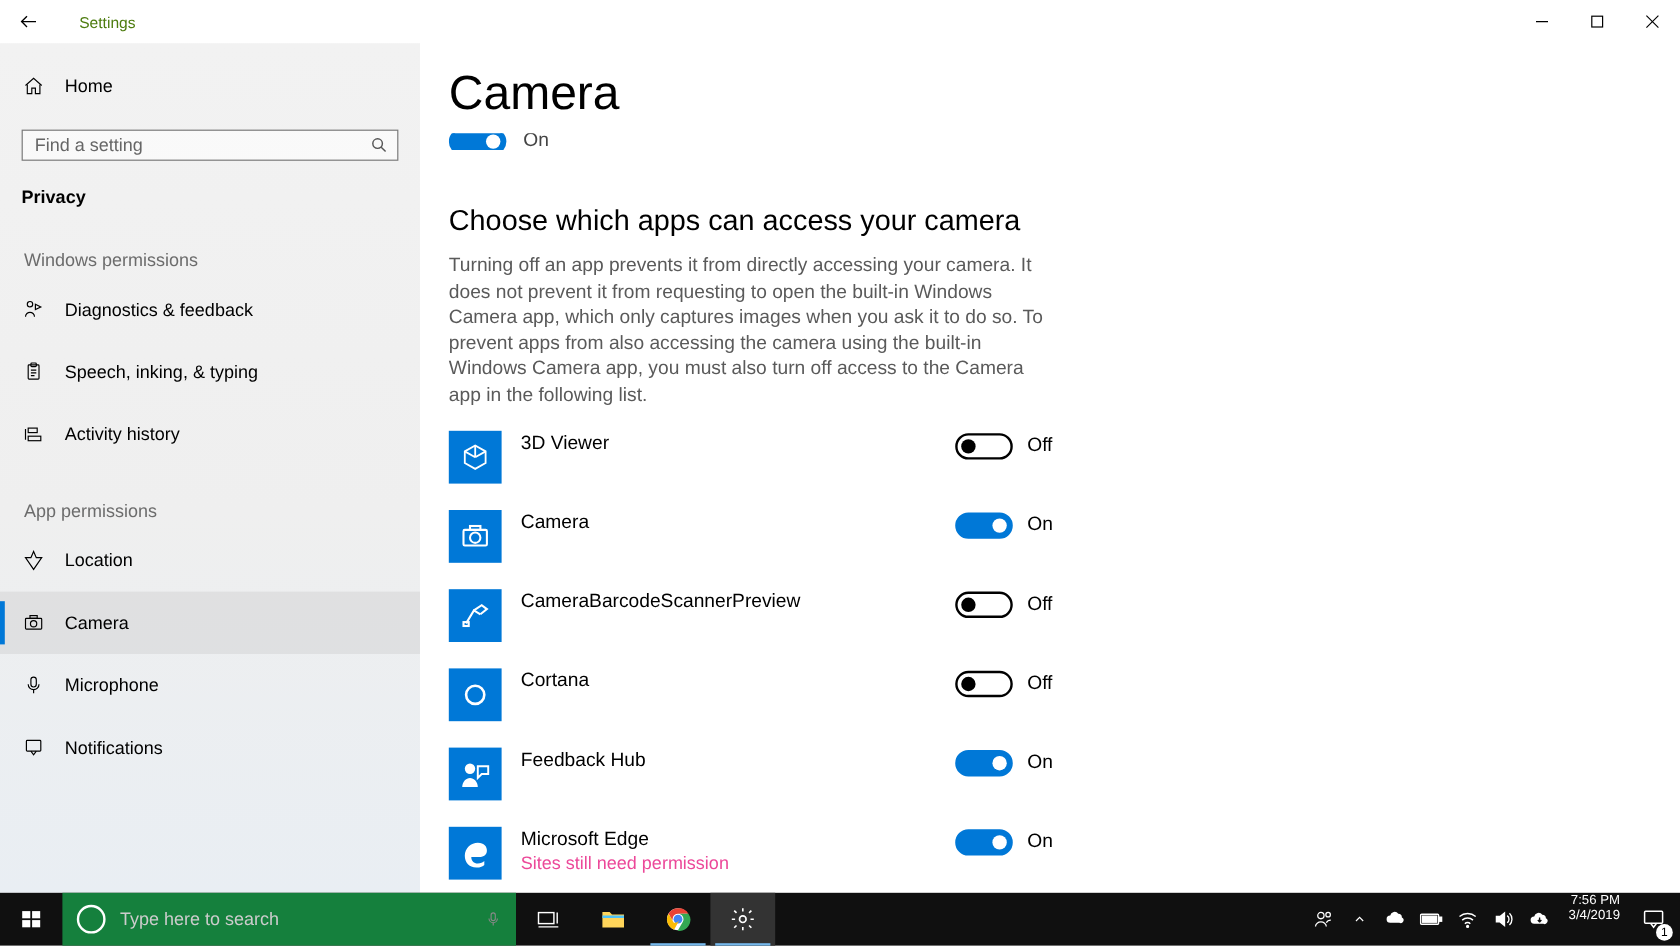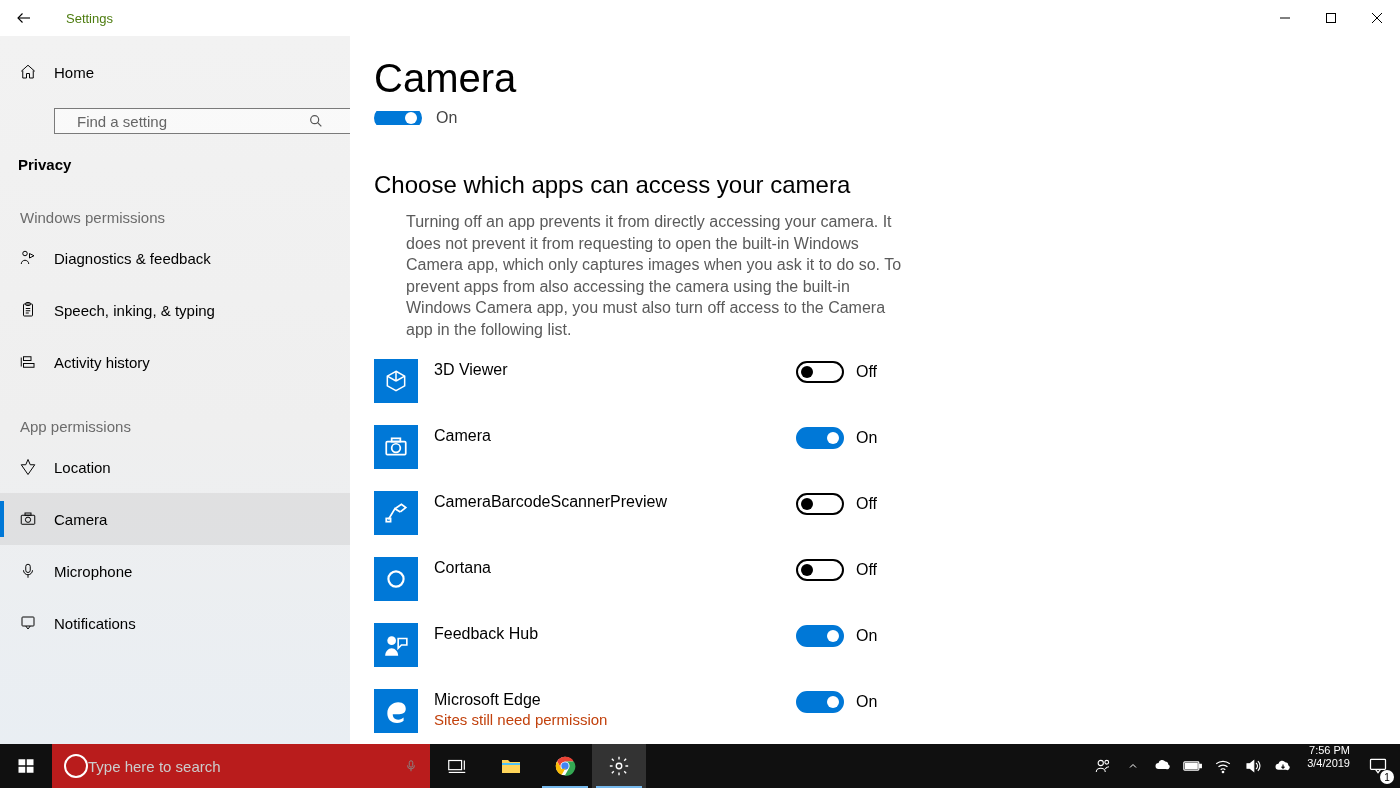--- a/index.html
+++ b/index.html
@@ -9,52 +9,52 @@
 .titlebar { position: absolute; top: 0; left: 0; right: 0; height: 36px; display: flex; align-items: center; }
 .titlebar .back { width: 48px; height: 36px; display: flex; align-items: center; justify-content: center; cursor: pointer; }
 .titlebar .title { font-size: 13px; color: #4d7c0f; margin-left: 18px; }
 .titlebar .winbtns { position: absolute; right: 0; top: 0; display: flex; }
 .titlebar .winbtn { width: 46px; height: 36px; display: flex; align-items: center; justify-content: center; cursor: pointer; }
 
 
 .sidebar { position: absolute; left: 0; top: 36px; width: 350px; bottom: 44px; background: linear-gradient(180deg,#f2f2f2 0%,#efefef 55%,#e9eef3 100%); overflow: hidden; }
 .sidebar .home { height: 56px; display: flex; align-items: center; padding-left: 18px; gap: 16px; font-size: 15px; cursor: pointer; margin-top: 8px; }
 .sidebar .searchwrap { margin: 8px 18px 0 18px; position: relative; }
-.sidebar .search { width: 100%; height: 26px; border: 1px solid #7a7a7a; background: rgba(255,255,255,.6); padding: 0 34px 0 22px; font-size: 15px; outline: none; margin-left: 36px; }
+.sidebar .search { width: 100%; height: 26px; border: 1px solid #7a7a7a; background: rgba(255,255,255,.6); padding: 0 34px 0 10px; font-size: 15px; outline: none; }
 .sidebar .search::placeholder { color: #666; }
 .sidebar .searchicon { position: absolute; right: 8px; top: 50%; transform: translateY(-50%); pointer-events: none; }
 .sidebar .cat { padding: 22px 18px 6px 18px; font-size: 15px; font-weight: 600; color: #000; }
 .sidebar .group { padding: 30px 18px 6px 20px; font-size: 15px; color: #6c6c6c; }
 .sidebar .item { height: 52px; display: flex; align-items: center; padding-left: 18px; gap: 16px; font-size: 15px; cursor: pointer; position: relative; }
 .sidebar .item.selected { background: rgba(0,0,0,.06); }
 .sidebar .item.selected::before { content:""; position:absolute; left:0; top:8px; bottom:8px; width:4px; background:#0078d7; }
 .sidebar .icon { width: 20px; display: flex; justify-content: center; }
 
 
 .main { position: absolute; left: 350px; top: 36px; right: 0; bottom: 44px; padding: 20px 30px 0 24px; overflow: hidden; }
 .main h1 { font-size: 40px; font-weight: 400; color: #000; }
 .main .toggle-cut { margin-top: 10px; display: flex; align-items: center; gap: 14px; height: 14px; overflow: hidden; }
 .main h2 { font-size: 24px; font-weight: 400; color: #000; margin-top: 46px; }
-.main .desc { font-size: 16px; color: #5a5a5a; margin-top: 12px; line-height: 1.35; max-width: 500px; margin-left: 32px; }
+.main .desc { font-size: 16px; color: #5a5a5a; margin-top: 12px; line-height: 1.35; max-width: 500px; }
 .applist { margin-top: 18px; max-width: 510px; }
 .approw { display: flex; align-items: flex-start; gap: 16px; margin-bottom: 22px; }
 .appicon { width: 44px; height: 44px; background: #0078d7; flex: 0 0 44px; display: flex; align-items: center; justify-content: center; color: #fff; }
 .appname { flex: 1; font-size: 16px; color: #000; padding-top: 2px; }
-.appname .sub { font-size: 15px; color: #c2410c; margin-top: 2px; }
+.appname .sub { font-size: 15px; color: #ec4899; margin-top: 2px; }
 .toggleset { display: flex; align-items: center; gap: 12px; padding-top: 2px; }
 .toggle { width: 48px; height: 22px; border: 2px solid #000; border-radius: 22px; position: relative; cursor: pointer; background: #fff; }
 .toggle .knob { position: absolute; width: 12px; height: 12px; border-radius: 50%; background: #000; top: 50%; left: 3px; transform: translateY(-50%); }
 .toggle.on { background: #0078d7; border-color: #0078d7; }
 .toggle.on .knob { left: auto; right: 3px; background: #fff; }
 .tlabel { font-size: 16px; color: #000; min-width: 28px; }
 
 
 .taskbar { position: absolute; left: 0; right: 0; bottom: 0; height: 44px; background: #101010; display: flex; align-items: stretch; color: #fff; }
 .taskbar .start { width: 52px; display: flex; align-items: center; justify-content: center; cursor: pointer; }
-.taskbar .searchbox { flex: 0 0 378px; background: #b91c1c; display: flex; align-items: center; padding: 12px 12px; cursor: text; }
+.taskbar .searchbox { flex: 0 0 378px; background: #15803d; display: flex; align-items: center; gap: 12px; padding: 12px 12px; cursor: text; }
 .taskbar .searchbox .circ { width: 24px; height: 24px; border: 2px solid #fff; border-radius: 50%; }
 .taskbar .searchbox .txt { color: #ccc; font-size: 15px; flex: 1; }
 .taskbar .tbtn { width: 54px; display: flex; align-items: center; justify-content: center; cursor: pointer; position: relative; }
 .taskbar .tbtn.active::after { content:""; position:absolute; left:4px; right:4px; bottom:0; height:2px; background:#76b9ed; }
 .taskbar .spacer { flex: 1; }
 .taskbar .tray { display: flex; align-items: center; gap: 10px; padding: 0 8px; }
 .taskbar .trayicon { width: 20px; height: 20px; display: flex; align-items: center; justify-content: center; cursor: pointer; }
 .taskbar .clock { font-size: 11px; text-align: right; line-height: 1.2; padding: 0 6px; cursor: pointer; }
 .taskbar .action { width: 44px; display:flex; align-items:center; justify-content:center; position:relative; cursor:pointer; }
 .taskbar .badge { position:absolute; bottom:4px; right:6px; background:#fff; color:#000; font-size:10px; border-radius:50%; width:14px; height:14px; display:flex; align-items:center; justify-content:center; }

